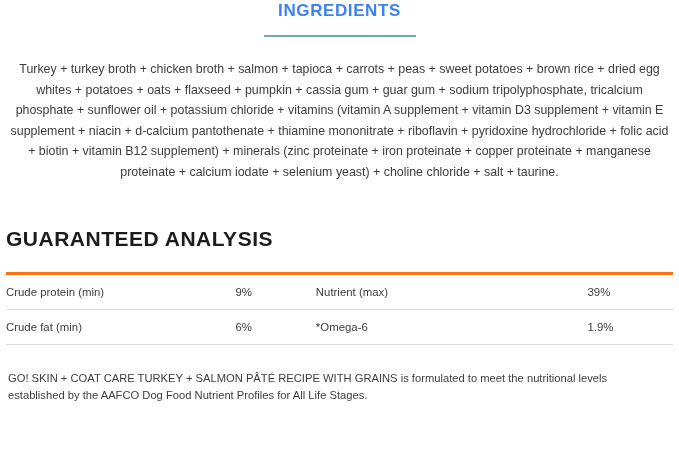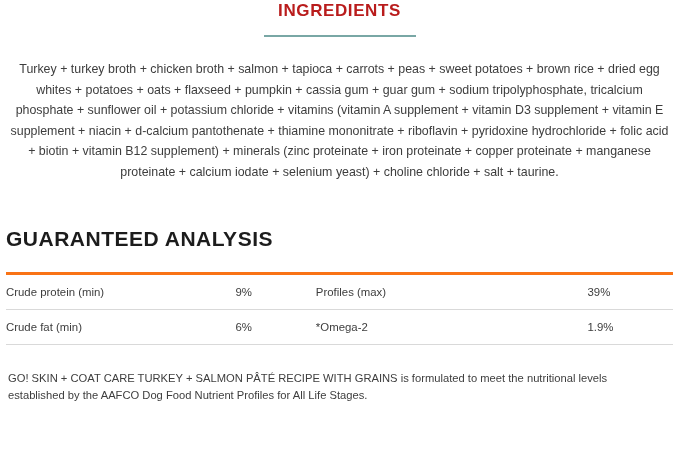--- a/index.html
+++ b/index.html
@@ -20,21 +20,21 @@
     height: 467px;
     box-sizing: border-box;
   }
 
   
   .ingredients-title {
     text-align: center;
     font-size: 17px;
     font-weight: bold;
     letter-spacing: 0.6px;
-    color: #b91c1c;
+    color: #3b82f6;
     margin: 0;
     padding-top: 1px;
   }
   .title-rule {
     width: 152px;
     height: 2px;
     background: #79a7a5;
     margin: 14px auto 0 auto;
   }
   .ingredients-body {
@@ -96,27 +96,27 @@
 
   <p class="ingredients-body">Turkey + turkey broth + chicken broth + salmon + tapioca + carrots + peas + sweet potatoes + brown rice + dried egg whites + potatoes + oats + flaxseed + pumpkin + cassia gum + guar gum + sodium tripolyphosphate, tricalcium phosphate + sunflower oil + potassium chloride + vitamins (vitamin A supplement + vitamin D3 supplement + vitamin E supplement + niacin + d-calcium pantothenate + thiamine mononitrate + riboflavin + pyridoxine hydrochloride + folic acid + biotin + vitamin B12 supplement) + minerals (zinc proteinate + iron proteinate + copper proteinate + manganese proteinate + calcium iodate + selenium yeast) + choline chloride + salt + taurine.</p>
 
   <h2 class="ga-title">GUARANTEED ANALYSIS</h2>
 
   <table class="ga-table">
     <tbody>
       <tr>
         <td class="c1">Crude protein (min)</td>
         <td class="c2">9%</td>
-        <td class="c3">Profiles (max)</td>
+        <td class="c3">Nutrient (max)</td>
         <td class="c4">39%</td>
       </tr>
       <tr>
         <td class="c1">Crude fat (min)</td>
         <td class="c2">6%</td>
-        <td class="c3">*Omega-2</td>
+        <td class="c3">*Omega-6</td>
         <td class="c4">1.9%</td>
       </tr>
     </tbody>
   </table>
 
   <p class="disclaimer">GO! SKIN + COAT CARE TURKEY + SALMON PÂTÉ RECIPE WITH GRAINS is formulated to meet the nutritional levels established by the AAFCO Dog Food Nutrient Profiles for All Life Stages.</p>
 
 </div>
 
 </body></html>

